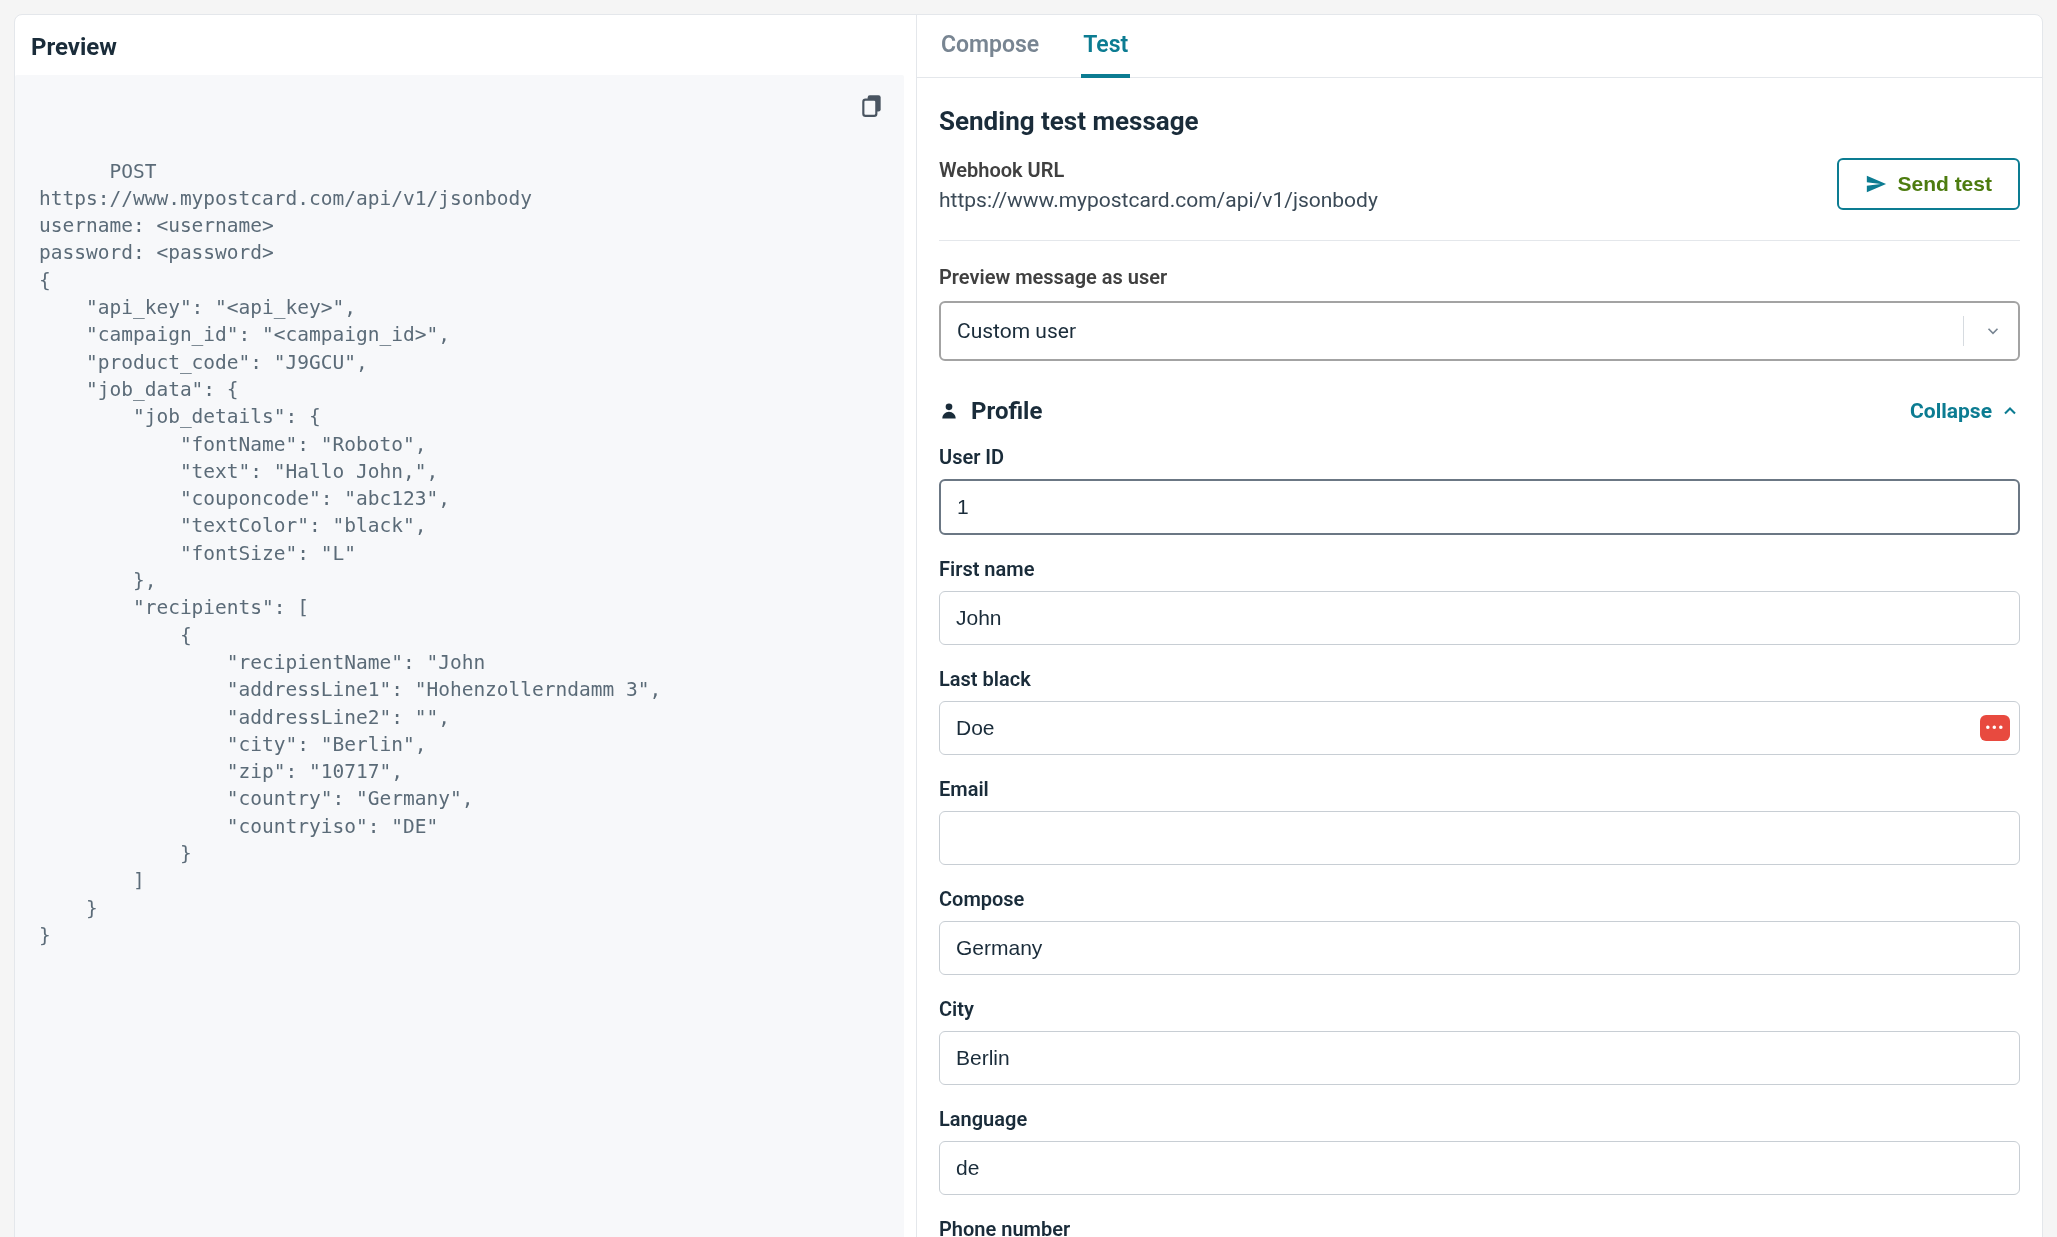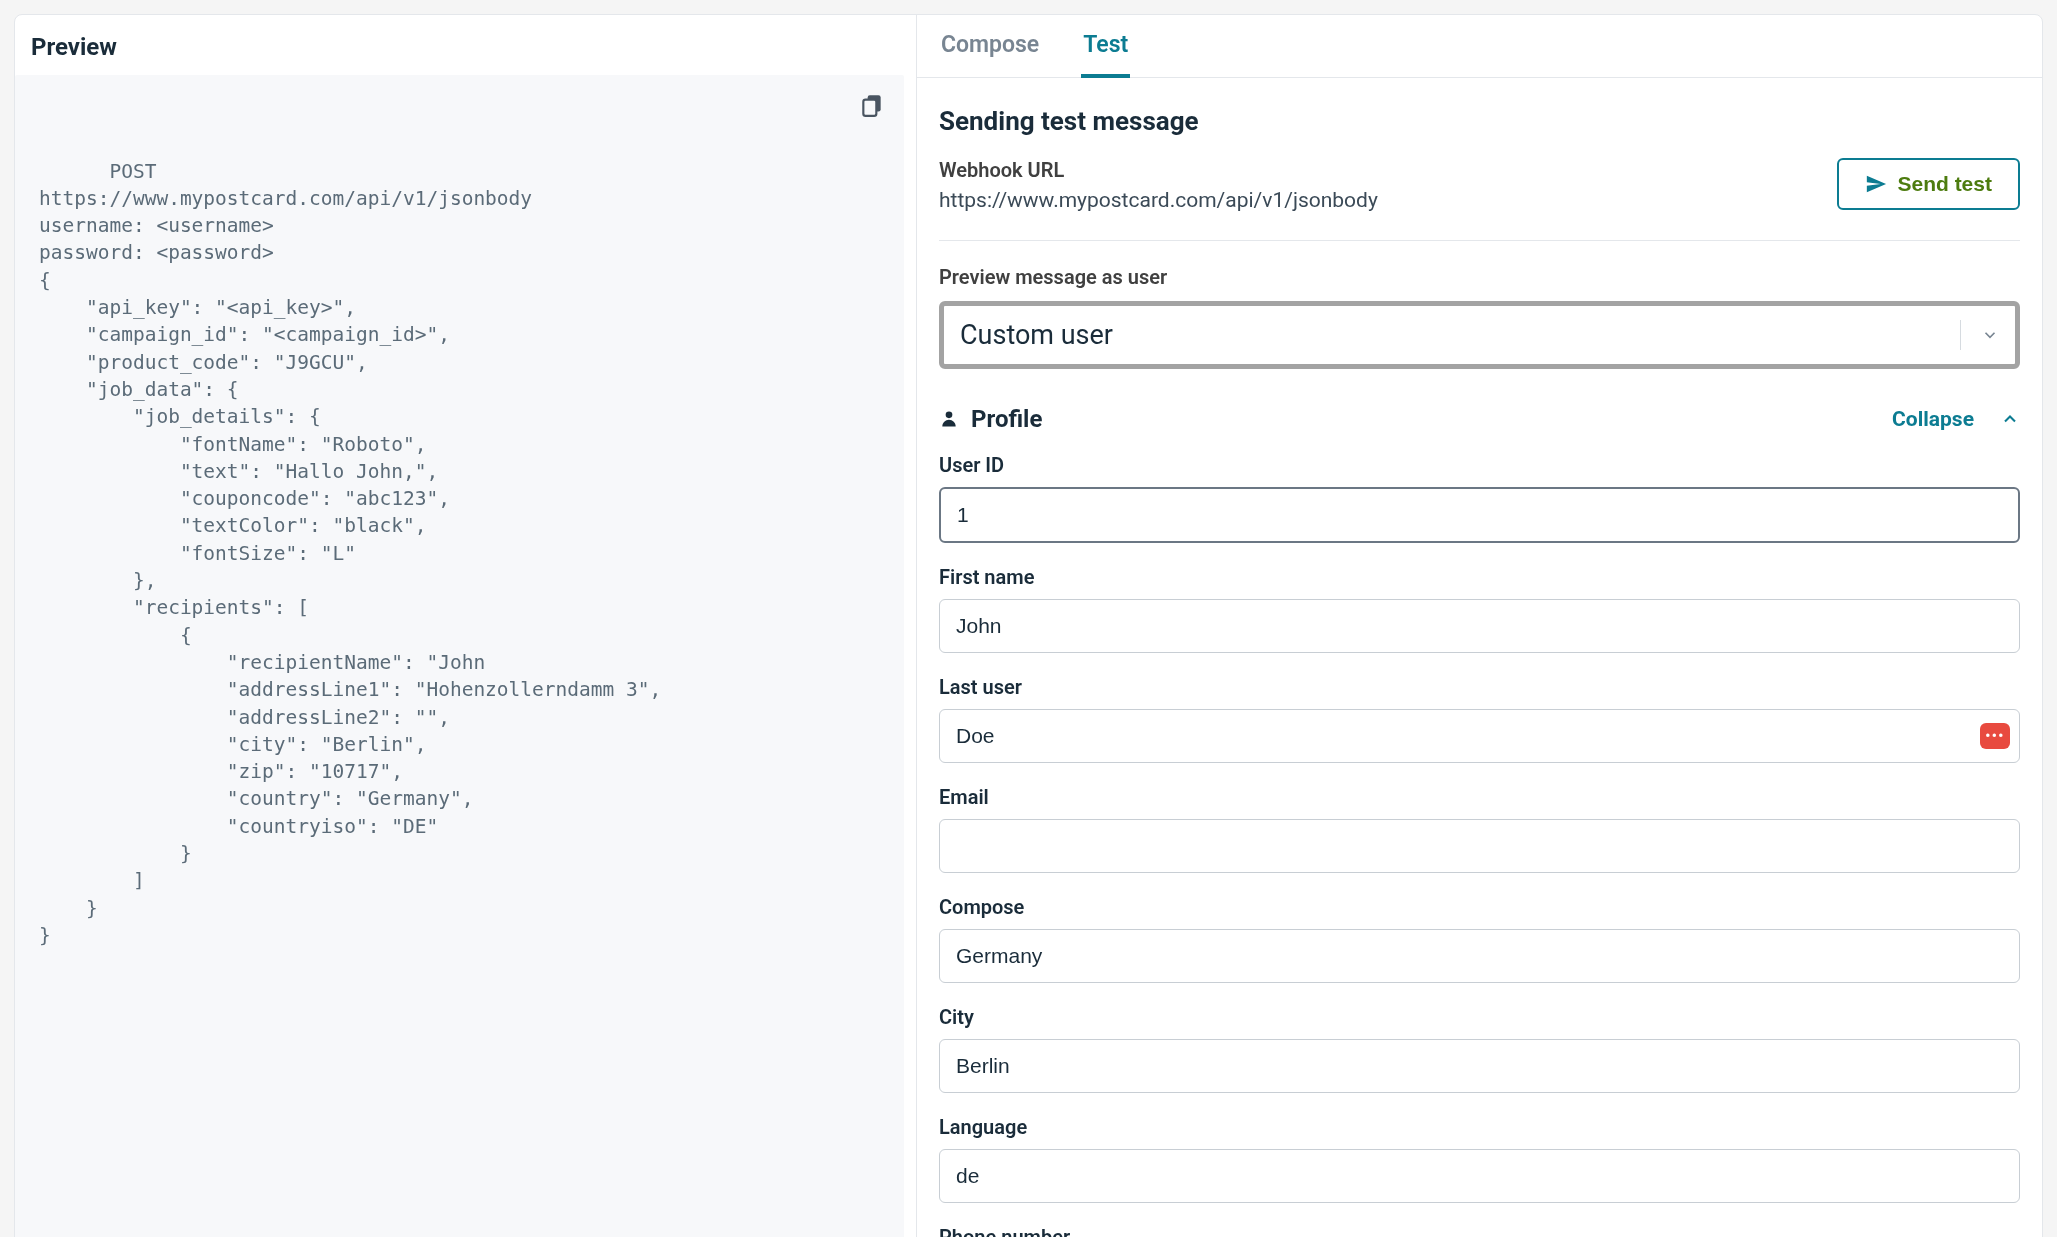--- a/index.html
+++ b/index.html
@@ -118,24 +118,24 @@
     cursor: pointer;
     white-space: nowrap;
   }
   .send-btn svg { width: 22px; height: 22px; fill: #0c7c92; }
   hr.divider { border: none; border-top: 1px solid #e4e7eb; margin: 4px 0 24px 0; }
   .select {
     width: 100%;
     display: flex;
     justify-content: space-between;
     align-items: center;
-    border: 5px solid #a3a3a3;
+    border: 2px solid #a3a3a3;
     border-radius: 6px;
     padding: 13px 16px;
-    font-size: 27px;
+    font-size: 21px;
     background: #fff;
     cursor: pointer;
   }
   .select .chev {
     padding-left: 20px;
     border-left: 1px solid #d6dbe0;
     height: 30px;
     display: flex;
     align-items: center;
   }
@@ -150,21 +150,21 @@
     display: flex;
     align-items: center;
     gap: 12px;
     font-size: 24px;
     font-weight: 700;
   }
   .profile-title svg { width: 20px; height: 20px; fill: #1a2c3a; }
   .collapse-btn {
     display: flex;
     align-items: center;
-    gap: 26px;
+    gap: 8px;
     color: #0c7c92;
     font-size: 21px;
     font-weight: 700;
     cursor: pointer;
   }
   .collapse-btn svg { width: 20px; height: 20px; stroke: #0c7c92; fill: none; stroke-width: 2.5; }
   .form-grid {
     display: grid;
     grid-template-columns: 1fr;
     gap: 22px 24px;
@@ -315,21 +315,21 @@
           <label class="form-label">User ID</label>
           <input class="input input-highlight" value="1" style="">
         </div>
 
         <div>
           <label class="form-label">First name</label>
           <input class="input" value="John" style="">
         </div>
 
         <div>
-          <label class="form-label">Last user</label>
+          <label class="form-label">Last black</label>
           <div class="input-with-badge">
             <input class="input" style="padding-right: 50px;" value="Doe">
             <div class="badge-red">
                 <span>•••</span>
               </div>
           </div>
         </div>
 
         <div class="full">
           <label class="form-label">Email</label>

